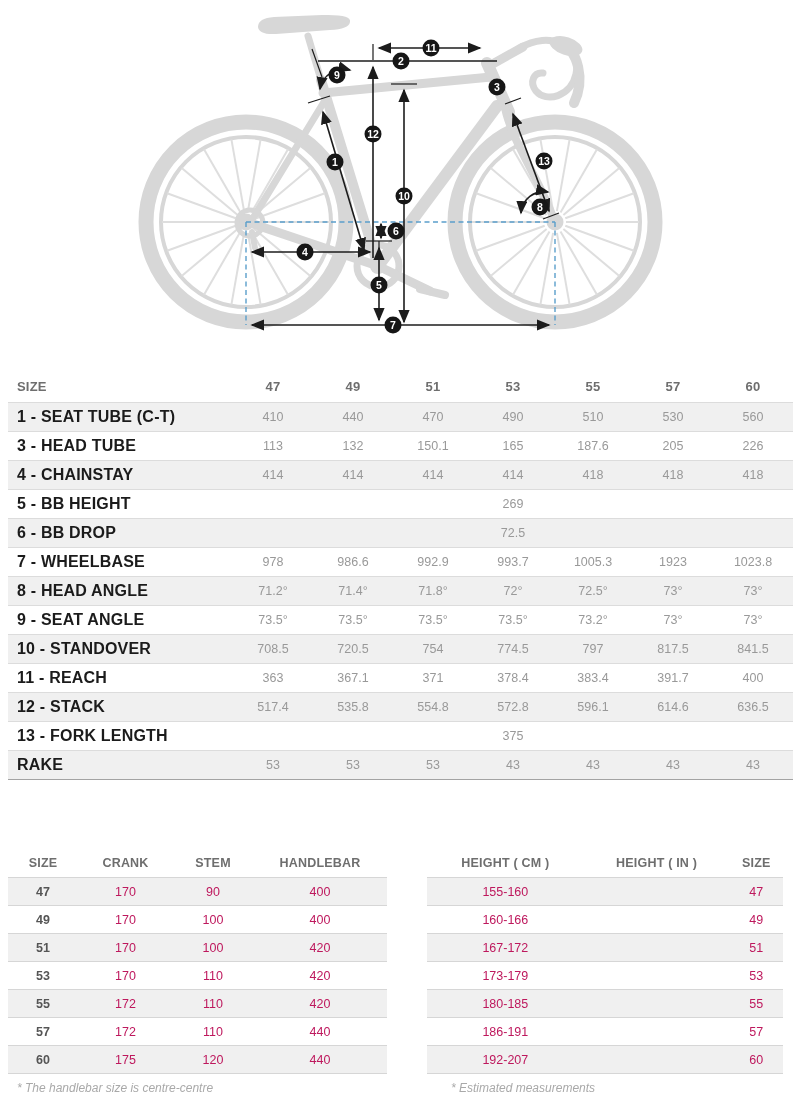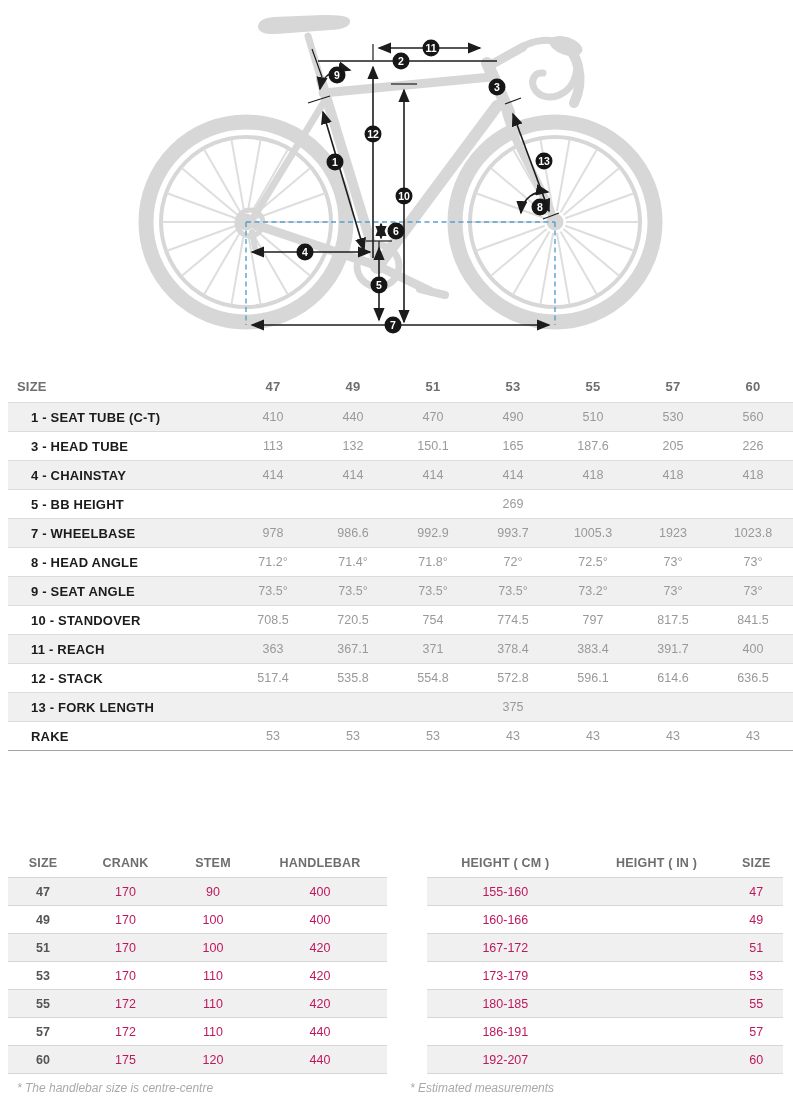--- a/index.html
+++ b/index.html
@@ -19,35 +19,35 @@
   .silf{fill:#d7d7d7;stroke:none;}
   
   table{border-collapse:collapse;}
   .geo{position:absolute;top:371px;left:8px;width:785px;table-layout:fixed;}
   .geo thead th{height:31px;font-size:13px;font-weight:bold;color:#6e6e6e;text-align:center;padding:0;letter-spacing:.2px;}
   .geo thead th.lbl{text-align:left;padding-left:9px;}
   .geo tbody tr{border-top:1px solid #dcdcdc;}
   .geo tbody tr:last-child{border-bottom:1px solid #a3a3a3;}
   .geo tbody tr:nth-child(odd){background:#f0f0f0;}
   .geo td{height:28px;padding:0;}
-  .geo td.lbl{font-size:13px;font-weight:bold;color:#1b1b1b;padding-left:23px;letter-spacing:.2px;}
+  .geo td.lbl{font-size:16px;font-weight:bold;color:#1b1b1b;padding-left:9px;letter-spacing:.2px;}
   .geo td.val{font-size:12.5px;color:#999;text-align:center;}
   
   .small{position:absolute;top:849px;table-layout:fixed;}
   .small thead th{height:28px;font-size:12.5px;font-weight:bold;color:#6e6e6e;text-align:center;padding:0;letter-spacing:.2px;}
   .small tbody tr{border-top:1px solid #d6d6d6;}
   .small tbody tr:last-child{border-bottom:1px solid #d6d6d6;}
   .small tbody tr:nth-child(odd){background:#f0f0f0;}
   .small td{height:27px;padding:0;font-size:12.5px;color:#be185d;text-align:center;}
   .small td.sizecol{font-weight:bold;color:#555;}
   .components{left:8px;width:379px;}
   .sizing{left:427px;width:356px;}
   .footnote{position:absolute;top:1081px;font-size:12px;font-style:italic;color:#a9a9a9;}
   .fn-left{left:17px;}
-  .fn-right{left:410px;}
+  .fn-right{left:451px;}
 </style>
 </head>
 <body>
 
 <div class="diagram-wrap">
 <svg width="793" height="366" viewBox="0 0 793 366" xmlns="http://www.w3.org/2000/svg">
   <defs>
     <marker id="ah" markerWidth="9" markerHeight="7" refX="7.5" refY="3.5" orient="auto-start-reverse">
       <path d="M0,0 L8.5,3.5 L0,7 z" fill="#1c1c1c"></path>
     </marker>
@@ -280,20 +280,24 @@
         <td class="val">414</td>
         <td class="val">418</td>
         <td class="val">418</td>
         <td class="val">418</td>
       </tr>
       <tr>
         <td class="lbl">5 - BB HEIGHT</td>
         <td class="val" colspan="7">269</td>
       </tr>
       <tr>
+        <td class="lbl">6 - BB DROP</td>
+        <td class="val" colspan="7">72.5</td>
+      </tr>
+      <tr>
         <td class="lbl">7 - WHEELBASE</td>
         <td class="val">978</td>
         <td class="val">986.6</td>
         <td class="val">992.9</td>
         <td class="val">993.7</td>
         <td class="val">1005.3</td>
         <td class="val">1923</td>
         <td class="val">1023.8</td>
       </tr>
       <tr>

